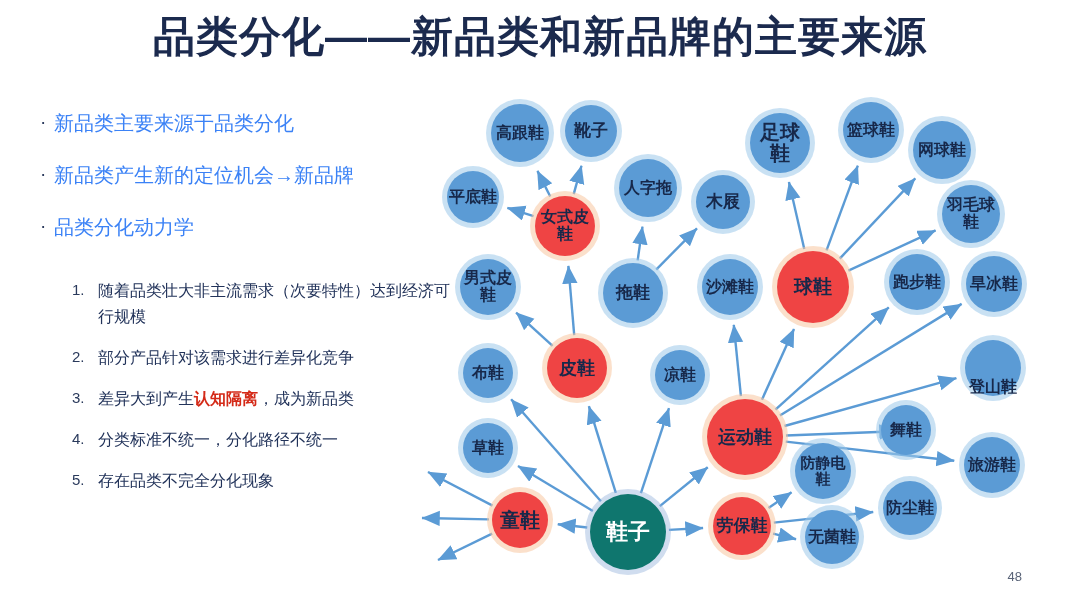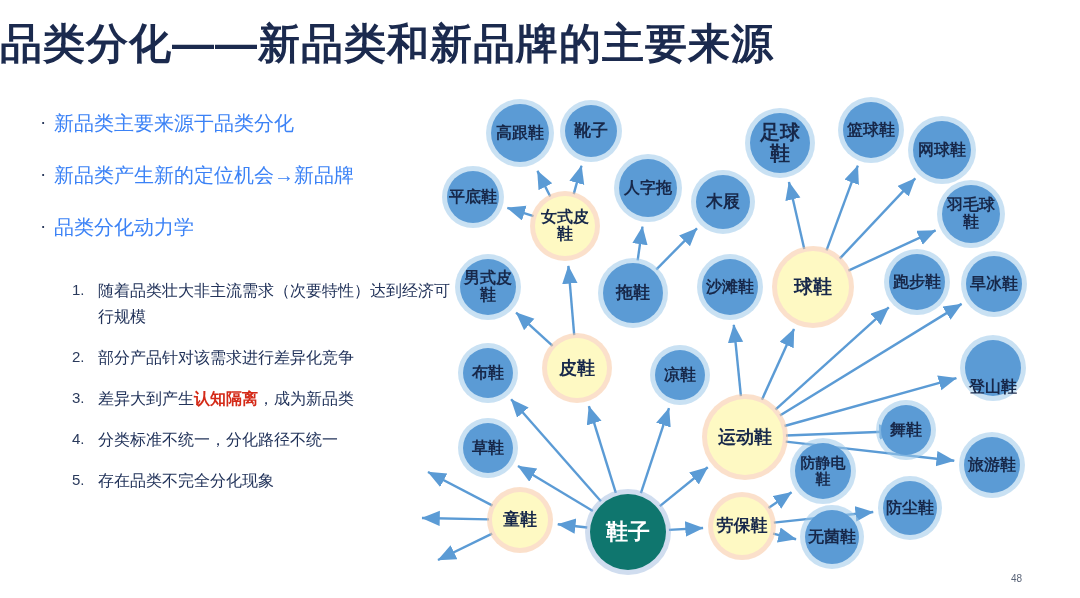--- a/index.html
+++ b/index.html
@@ -7,22 +7,22 @@
   body{
     width:1080px;height:598px;
     background:#ffffff;
     font-family:"Liberation Sans","DejaVu Sans",sans-serif;
     overflow:hidden;position:relative;
   }
   #slide{position:absolute;inset:0;width:1080px;height:598px;}
 
   
   #title{
-    position:absolute;left:0;top:16px;width:1080px;
-    text-align:left;
+    position:absolute;left:0;top:9px;width:1080px;
+    text-align:center;
     font-size:42px;font-weight:700;
     color:#1b2a4e;
     letter-spacing:1px;
     white-space:nowrap;
   }
 
   
   #bullets{
     position:absolute;left:40px;top:110px;width:400px;
     color:#2a3a5c;
@@ -57,31 +57,31 @@
     box-sizing:border-box;
     line-height:1.05;
     z-index:3;
   }
   .node .lbl{display:block;padding:0 2px;}
   .node.blue{
     background:#5b9bd5;
     box-shadow:0 0 0 5px rgba(157,200,234,.55);
   }
   .node.orange{
-    background:#fef9c3;
+    background:#ef4444;
     box-shadow:0 0 0 5px rgba(247,198,160,.55);
   }
   .node.hub{
     background:#0f766e;color:#ffffff;
     box-shadow:0 0 0 5px rgba(150,180,220,.45);
   }
 
   #pagenum{
     position:absolute;right:58px;bottom:14px;
-    font-size:10px;color:#5a6478;
+    font-size:13px;color:#5a6478;
   }
 </style>
 </head>
 <body>
 
 <div id="slide">
 
   <div id="title">品类分化——新品类和新品牌的主要来源</div>
 
   <div id="bullets">
@@ -168,21 +168,21 @@
         </div>
         <div class="node orange" style="left: 127px; top: 260px; width: 60px; height: 60px; font-size: 18px;">
           <span class="lbl">皮鞋</span>
         </div>
         <div class="node blue" style="left: 43px; top: 270px; width: 50px; height: 50px; font-size: 16px;">
           <span class="lbl">布鞋</span>
         </div>
         <div class="node blue" style="left: 43px; top: 345px; width: 50px; height: 50px; font-size: 16px;">
           <span class="lbl">草鞋</span>
         </div>
-        <div class="node orange" style="left: 72px; top: 414px; width: 56px; height: 56px; font-size: 17px;">
+        <div class="node orange" style="left: 72px; top: 414px; width: 56px; height: 56px; font-size: 20px;">
           <span class="lbl">童鞋</span>
         </div>
         <div class="node blue" style="left: 235px; top: 272px; width: 50px; height: 50px; font-size: 16px;">
           <span class="lbl">凉鞋</span>
         </div>
         <div class="node orange" style="left: 287px; top: 321px; width: 76px; height: 76px; font-size: 18px;">
           <span class="lbl">运动鞋</span>
         </div>
         <div class="node orange" style="left: 293px; top: 419px; width: 58px; height: 58px; font-size: 17px;">
           <span class="lbl">劳保鞋</span>

